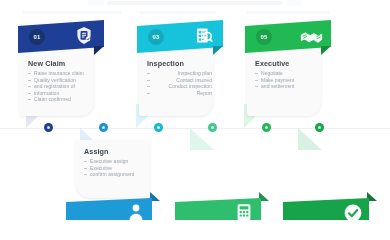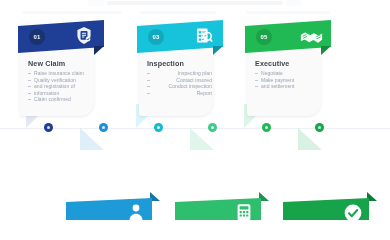--- a/index.html
+++ b/index.html
@@ -169,20 +169,28 @@
         <line x1="4.6" y1="12.6" x2="8" y2="11" stroke="#21b954" stroke-width=".9" stroke-linecap="round"></line>
         <line x1="18.4" y1="11" x2="21.8" y2="9.4" stroke="#21b954" stroke-width=".9" stroke-linecap="round"></line>
         <line x1="18.8" y1="13.2" x2="22.2" y2="11.6" stroke="#21b954" stroke-width=".9" stroke-linecap="round"></line>
       </svg>
     </div>
   </div>
   <svg class="fold" style="left:321px;top:46px;" viewBox="0 0 10 9">
     <polygon points="0,0 10,0 0,9" fill="#168c3d"></polygon>
   </svg>
 
+  <div class="card bot" style="left:76px;top:140px;width:74px;height:58px;">
+    <div class="c-title" style="left:8px;top:7px;">Assign</div>
+    <ul class="c-list" style="left:7px;top:18px;width:66px;">
+      <li>Executive assign</li>
+      <li>Executive</li>
+      <li style="padding-left:7px;">confirm assignment</li>
+    </ul>
+  </div>
   <svg class="fold" style="left:150px;top:192px;width:10px;height:9px;" viewBox="0 0 10 9">
     <polygon points="0,9 10,9 0,0" fill="#1675a4"></polygon>
   </svg>
   <div class="brib" style="left:66px;top:198px;width:86px;height:30px;">
     <svg class="band" viewBox="0 0 86 30" preserveAspectRatio="none">
       <polygon points="0,4 86,0 86,30 0,30" fill="#1e9ad6"></polygon>
     </svg>
     <div class="brib-ico" style="right:6px;top:4px;">
       <svg viewBox="0 0 20 20" fill="none">
         <circle cx="10" cy="6" r="3.4" fill="#ffffff"></circle>

